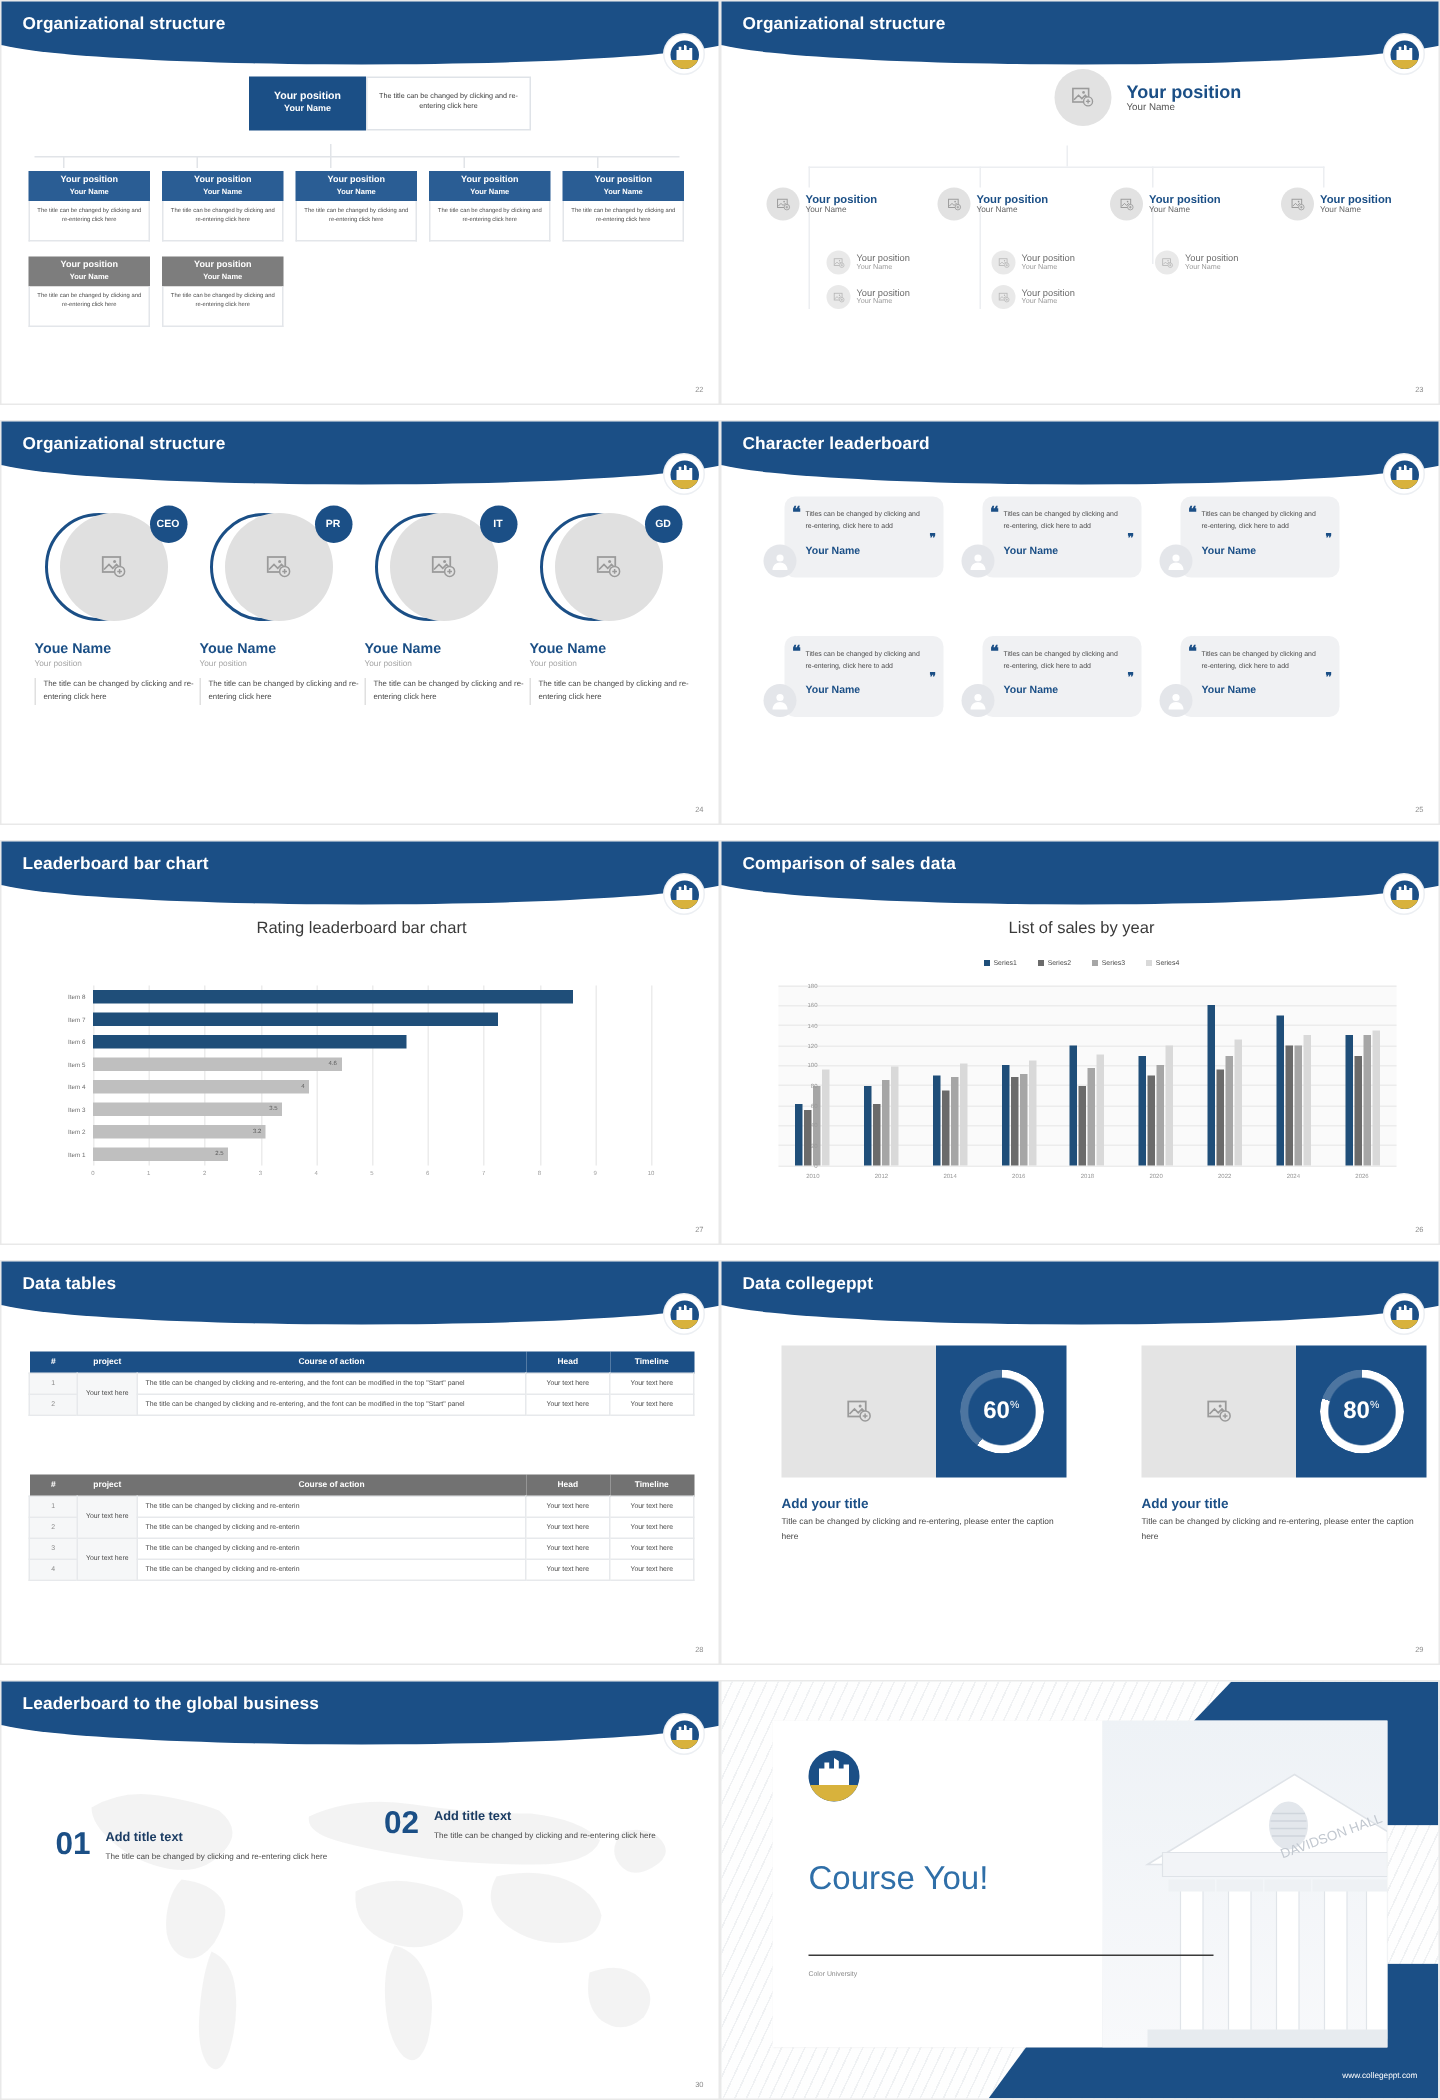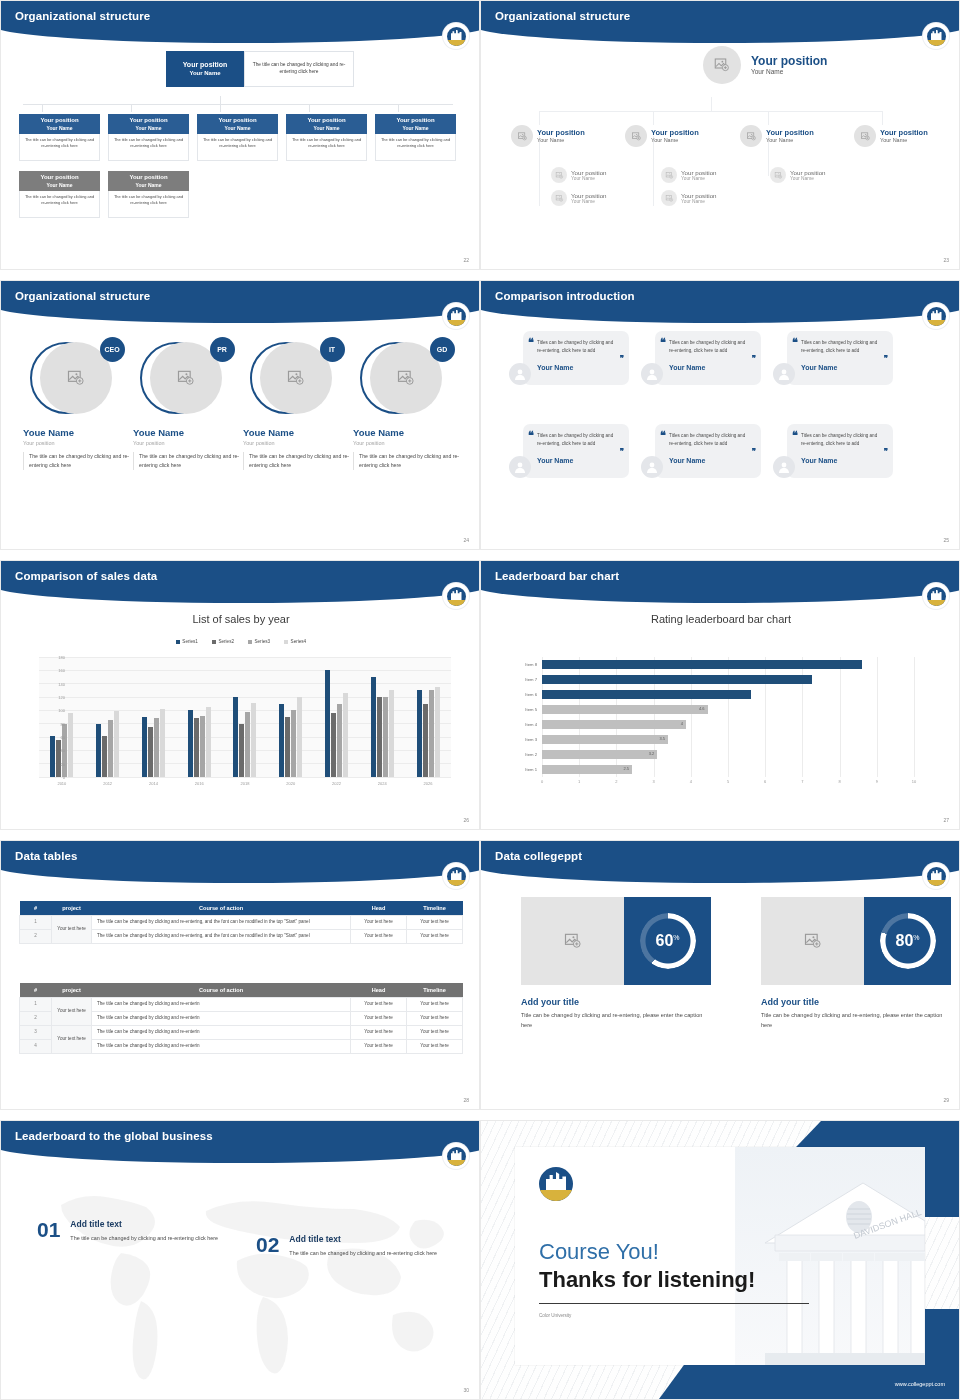--- a/index.html
+++ b/index.html
@@ -500,21 +500,21 @@
    <div class="s24-dsc">The title can be changed by clicking and re-entering click here</div>
  </div>
       </div>
     <div class="pgnum">24</div>
   </div>
 
   <div class="slide">
     <div class="hdr">
         <div class="band"></div>
       </div>
-    <div class="hdr-title">Comparison introduction</div>
+    <div class="hdr-title">Character leaderboard</div>
     <div class="logo-badge">
         <div class="logo-in"></div>
       </div>
     <div id="s25">
         <div class="qcard" style="left:28px;top:50px">
    <div class="qbubble">
      <span class="qmark-o">❝</span>
      <span class="qmark-c">❞</span>
      <div class="qtxt">Titles can be changed by clicking and re-entering, click here to add</div>
      <div class="qname">Your Name</div>
@@ -594,20 +594,116 @@
               <circle cx="12" cy="9" r="3.6" fill="#ffffff"></circle>
               <path d="M4.5 21c0-4.4 3.4-7.4 7.5-7.4s7.5 3 7.5 7.4z" fill="#ffffff"></path>
             </svg>
           </div>
  </div>
       </div>
     <div class="pgnum">25</div>
   </div>
 
   <div class="gap"></div>
+
+  <div class="slide">
+    <div class="hdr">
+        <div class="band"></div>
+      </div>
+    <div class="hdr-title">Leaderboard bar chart</div>
+    <div class="logo-badge">
+        <div class="logo-in"></div>
+      </div>
+    <div class="c-title">Rating leaderboard bar chart</div>
+    <div class="lbgrid" id="lbgrid">
+        <div class="v" style="left:0px"></div>
+        <div class="v" style="left:37.2px"></div>
+        <div class="v" style="left:74.4px"></div>
+        <div class="v" style="left:111.6px"></div>
+        <div class="v" style="left:148.8px"></div>
+        <div class="v" style="left:186px"></div>
+        <div class="v" style="left:223.2px"></div>
+        <div class="v" style="left:260.4px"></div>
+        <div class="v" style="left:297.6px"></div>
+        <div class="v" style="left:334.8px"></div>
+        <div class="v" style="left:372px"></div>
+      </div>
+    <div class="lb-rows" id="lbrows">
+        <div class="lbrow">
+    <div class="lblab">Item 8</div>
+    <div class="lbtrack">
+      <div class="lbbar" style="width:320.4px;background:#1f4e79"></div>
+
+    </div>
+        </div>
+        <div class="lbrow">
+    <div class="lblab">Item 7</div>
+    <div class="lbtrack">
+      <div class="lbbar" style="width:270px;background:#1f4e79"></div>
+
+    </div>
+        </div>
+        <div class="lbrow">
+    <div class="lblab">Item 6</div>
+    <div class="lbtrack">
+      <div class="lbbar" style="width:208.79999999999998px;background:#1f4e79"></div>
+
+    </div>
+        </div>
+        <div class="lbrow">
+    <div class="lblab">Item 5</div>
+    <div class="lbtrack">
+      <div class="lbbar" style="width:165.6px;background:#bfbfbf"></div>
+      <div class="lbval" style="left:165.6px">4.6</div>
+    </div>
+        </div>
+        <div class="lbrow">
+    <div class="lblab">Item 4</div>
+    <div class="lbtrack">
+      <div class="lbbar" style="width:144px;background:#bfbfbf"></div>
+      <div class="lbval" style="left:144px">4</div>
+    </div>
+        </div>
+        <div class="lbrow">
+    <div class="lblab">Item 3</div>
+    <div class="lbtrack">
+      <div class="lbbar" style="width:125.99999999999999px;background:#bfbfbf"></div>
+      <div class="lbval" style="left:125.99999999999999px">3.5</div>
+    </div>
+        </div>
+        <div class="lbrow">
+    <div class="lblab">Item 2</div>
+    <div class="lbtrack">
+      <div class="lbbar" style="width:115.2px;background:#bfbfbf"></div>
+      <div class="lbval" style="left:115.2px">3.2</div>
+    </div>
+        </div>
+        <div class="lbrow">
+    <div class="lblab">Item 1</div>
+    <div class="lbtrack">
+      <div class="lbbar" style="width:90px;background:#bfbfbf"></div>
+      <div class="lbval" style="left:90px">2.5</div>
+    </div>
+        </div>
+      </div>
+    <div class="lbx" id="lbx">
+        <span style="left:0px">0</span>
+        <span style="left:37.2px">1</span>
+        <span style="left:74.4px">2</span>
+        <span style="left:111.6px">3</span>
+        <span style="left:148.8px">4</span>
+        <span style="left:186px">5</span>
+        <span style="left:223.2px">6</span>
+        <span style="left:260.4px">7</span>
+        <span style="left:297.6px">8</span>
+        <span style="left:334.8px">9</span>
+        <span style="left:372px">10</span>
+      </div>
+    <div class="pgnum">27</div>
+  </div>
 
   <div class="slide">
     <div class="hdr">
         <div class="band"></div>
       </div>
     <div class="hdr-title">Comparison of sales data</div>
     <div class="logo-badge">
         <div class="logo-in"></div>
       </div>
     <div class="c-title">List of sales by year</div>
@@ -702,116 +798,20 @@
         <span>2012</span>
         <span>2014</span>
         <span>2016</span>
         <span>2018</span>
         <span>2020</span>
         <span>2022</span>
         <span>2024</span>
         <span>2026</span>
       </div>
     <div class="pgnum">26</div>
-  </div>
-
-  <div class="slide">
-    <div class="hdr">
-        <div class="band"></div>
-      </div>
-    <div class="hdr-title">Leaderboard bar chart</div>
-    <div class="logo-badge">
-        <div class="logo-in"></div>
-      </div>
-    <div class="c-title">Rating leaderboard bar chart</div>
-    <div class="lbgrid" id="lbgrid">
-        <div class="v" style="left:0px"></div>
-        <div class="v" style="left:37.2px"></div>
-        <div class="v" style="left:74.4px"></div>
-        <div class="v" style="left:111.6px"></div>
-        <div class="v" style="left:148.8px"></div>
-        <div class="v" style="left:186px"></div>
-        <div class="v" style="left:223.2px"></div>
-        <div class="v" style="left:260.4px"></div>
-        <div class="v" style="left:297.6px"></div>
-        <div class="v" style="left:334.8px"></div>
-        <div class="v" style="left:372px"></div>
-      </div>
-    <div class="lb-rows" id="lbrows">
-        <div class="lbrow">
-    <div class="lblab">Item 8</div>
-    <div class="lbtrack">
-      <div class="lbbar" style="width:320.4px;background:#1f4e79"></div>
-
-    </div>
-        </div>
-        <div class="lbrow">
-    <div class="lblab">Item 7</div>
-    <div class="lbtrack">
-      <div class="lbbar" style="width:270px;background:#1f4e79"></div>
-
-    </div>
-        </div>
-        <div class="lbrow">
-    <div class="lblab">Item 6</div>
-    <div class="lbtrack">
-      <div class="lbbar" style="width:208.79999999999998px;background:#1f4e79"></div>
-
-    </div>
-        </div>
-        <div class="lbrow">
-    <div class="lblab">Item 5</div>
-    <div class="lbtrack">
-      <div class="lbbar" style="width:165.6px;background:#bfbfbf"></div>
-      <div class="lbval" style="left:165.6px">4.6</div>
-    </div>
-        </div>
-        <div class="lbrow">
-    <div class="lblab">Item 4</div>
-    <div class="lbtrack">
-      <div class="lbbar" style="width:144px;background:#bfbfbf"></div>
-      <div class="lbval" style="left:144px">4</div>
-    </div>
-        </div>
-        <div class="lbrow">
-    <div class="lblab">Item 3</div>
-    <div class="lbtrack">
-      <div class="lbbar" style="width:125.99999999999999px;background:#bfbfbf"></div>
-      <div class="lbval" style="left:125.99999999999999px">3.5</div>
-    </div>
-        </div>
-        <div class="lbrow">
-    <div class="lblab">Item 2</div>
-    <div class="lbtrack">
-      <div class="lbbar" style="width:115.2px;background:#bfbfbf"></div>
-      <div class="lbval" style="left:115.2px">3.2</div>
-    </div>
-        </div>
-        <div class="lbrow">
-    <div class="lblab">Item 1</div>
-    <div class="lbtrack">
-      <div class="lbbar" style="width:90px;background:#bfbfbf"></div>
-      <div class="lbval" style="left:90px">2.5</div>
-    </div>
-        </div>
-      </div>
-    <div class="lbx" id="lbx">
-        <span style="left:0px">0</span>
-        <span style="left:37.2px">1</span>
-        <span style="left:74.4px">2</span>
-        <span style="left:111.6px">3</span>
-        <span style="left:148.8px">4</span>
-        <span style="left:186px">5</span>
-        <span style="left:223.2px">6</span>
-        <span style="left:260.4px">7</span>
-        <span style="left:297.6px">8</span>
-        <span style="left:334.8px">9</span>
-        <span style="left:372px">10</span>
-      </div>
-    <div class="pgnum">27</div>
   </div>
 
   <div class="gap"></div>
 
   <div class="slide">
     <div class="hdr">
         <div class="band"></div>
       </div>
     <div class="hdr-title">Data tables</div>
     <div class="logo-badge">
@@ -962,21 +962,21 @@
     </svg>
 
     <div id="s30">
         <div style="position:absolute;left:36px;top:98px;display:flex;gap:10px;width:190px">
    <div class="num-big">01</div>
    <div>
             <div class="blk-t">Add title text</div>
    <div class="blk-d">The title can be changed by clicking and re-entering click here</div>
           </div>
  </div>
-        <div style="position:absolute;left:255px;top:113px;display:flex;gap:10px;width:190px">
+        <div style="position:absolute;left:255px;top:84px;display:flex;gap:10px;width:190px">
    <div class="num-big">02</div>
    <div>
             <div class="blk-t">Add title text</div>
    <div class="blk-d">The title can be changed by clicking and re-entering click here</div>
           </div>
  </div>
       </div>
     <div class="pgnum">30</div>
   </div>
 
@@ -1016,20 +1016,19 @@
               <rect x="76" y="106" width="31" height="8"></rect>
               <rect x="108" y="106" width="31" height="8"></rect>
               <rect x="140" y="106" width="31" height="8"></rect>
               <rect x="170" y="106" width="20" height="8"></rect>
             </g>
           <rect x="30" y="206" width="160" height="12" fill="#e7ebef"></rect>
         </svg>
       </div>
       <div class="ty-logo"></div>
       <div class="ty-1">Course You!</div>
-      <div class="ty-2">Thanks for listening!</div>
       <div class="ty-rule"></div>
       <div class="ty-sub">Color University</div>
     </div>
     <div class="ty-url">www.collegeppt.com</div>
   </div>
 
 </div>
 
 </body></html>

